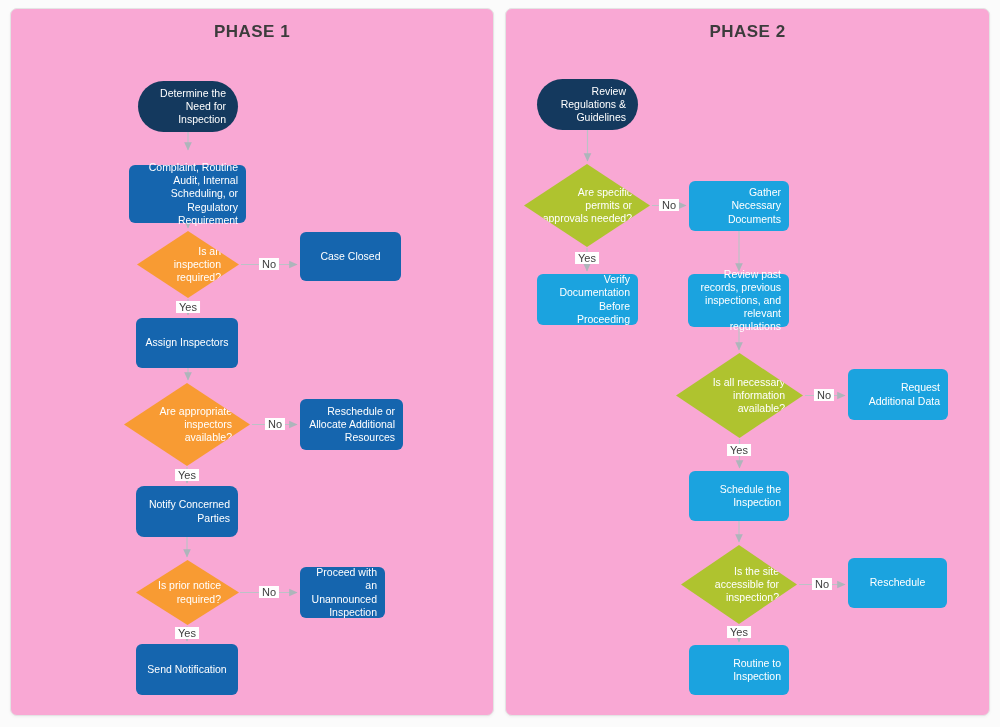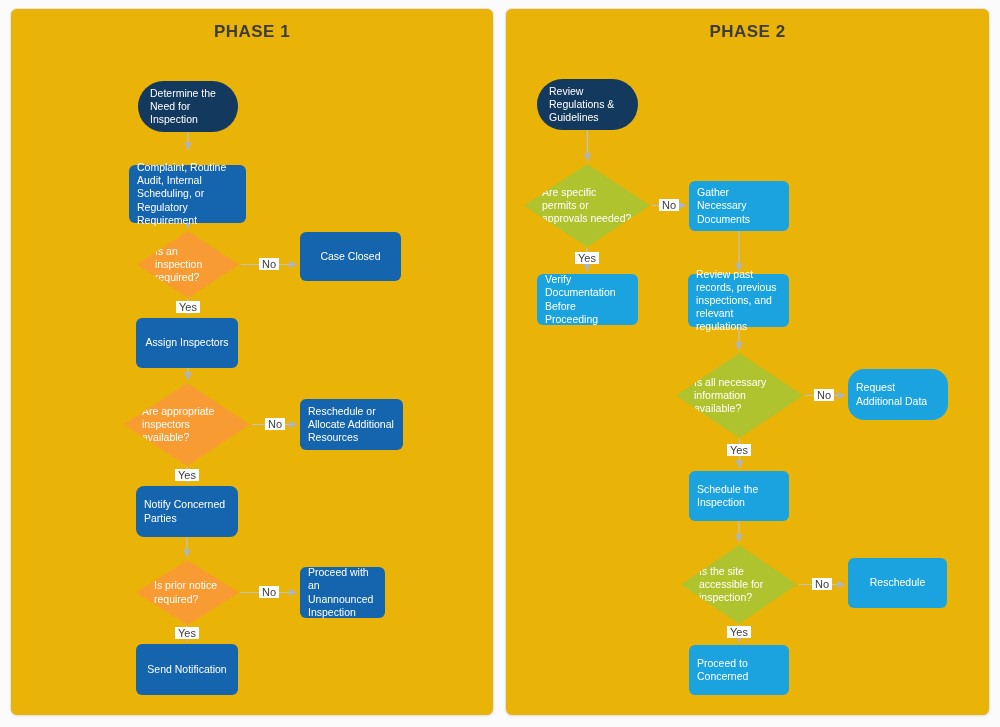--- a/index.html
+++ b/index.html
@@ -7,33 +7,33 @@
     --green:#AFC32F; --arrow:#B6BCC2; --label-text:#3D3D3D; --title-text:#3C3C3C;
     --panel-border:#E4E4E4; --page-bg:#FBFBFB;
   }
   *{box-sizing:border-box;}
   html,body{margin:0;padding:0;}
   body{
     width:1000px;height:727px;background:var(--page-bg);
     font-family:"Liberation Sans", sans-serif; position:relative; overflow:hidden;
   }
   .panel{
-    position:absolute; top:8px; height:708px; background:#eab308;
+    position:absolute; top:8px; height:708px; background:#f9a8d4;
     border:1px solid var(--panel-border); border-radius:7px;
     box-shadow:0 1px 3px rgba(0,0,0,0.05);
   }
   #panel1{left:10px; width:484px;}
   #panel2{left:505px; width:485px;}
   .panel-title{
     position:absolute; top:13px; left:0; width:100%; text-align:center;
     font-size:17px; font-weight:bold; color:var(--title-text); letter-spacing:0.5px;
   }
   .node{
     position:absolute; display:flex; align-items:center; justify-content:center;
-    text-align:left; color:#fff; font-size:10.5px; line-height:1.25;
+    text-align:right; color:#fff; font-size:10.5px; line-height:1.25;
   }
   .terminator{background:var(--navy); border-radius:26px; padding:0 12px;}
   .proc-blue{background:var(--blue); border-radius:6px; padding:0 8px;}
   .proc-lblue{background:var(--lightblue); border-radius:6px; padding:0 8px;}
   .diamond{clip-path:polygon(50% 0,100% 50%,50% 100%,0 50%); padding:0 18px;}
   .d-orange{background:var(--orange);}
   .d-green{background:var(--green);}
   .edge-svg{position:absolute; inset:0; width:100%; height:100%; pointer-events:none;}
   .edge-label{
     position:absolute; transform:translate(-50%,-50%); background:#fff;
@@ -158,38 +158,38 @@
   </div>
 
   <div class="node proc-lblue" style="left:182px;top:265px;width:101px;height:53px;">
     <span>Review past records, previous inspections, and relevant regulations</span>
   </div>
 
   <div class="node diamond d-green" style="left:170px;top:344px;width:127px;height:85px;">
     <span>Is all necessary information available?</span>
   </div>
 
-  <div class="node proc-lblue" style="left:342px;top:360px;width:100px;height:51px;border-radius:16px;">
+  <div class="node proc-lblue" style="left:342px;top:360px;width:100px;height:51px;">
     <span>Request Additional Data</span>
   </div>
 
   <div class="node proc-lblue" style="left:183px;top:462px;width:100px;height:50px;">
     <span>Schedule the Inspection</span>
   </div>
 
   <div class="node diamond d-green" style="left:175px;top:536px;width:116px;height:79px;">
     <span>Is the site accessible for inspection?</span>
   </div>
 
   <div class="node proc-lblue" style="left:342px;top:549px;width:99px;height:50px;">
     <span>Reschedule</span>
   </div>
 
   <div class="node proc-lblue" style="left:183px;top:636px;width:100px;height:50px;">
-    <span>Proceed to Concerned</span>
+    <span>Routine to Inspection</span>
   </div>
 
   <div class="edge-label" style="left:163px;top:196px;">No</div>
   <div class="edge-label" style="left:81px;top:249px;">Yes</div>
   <div class="edge-label" style="left:318px;top:386px;">No</div>
   <div class="edge-label" style="left:233px;top:441px;">Yes</div>
   <div class="edge-label" style="left:316px;top:575px;">No</div>
   <div class="edge-label" style="left:233px;top:623px;">Yes</div>
 </div>
 

